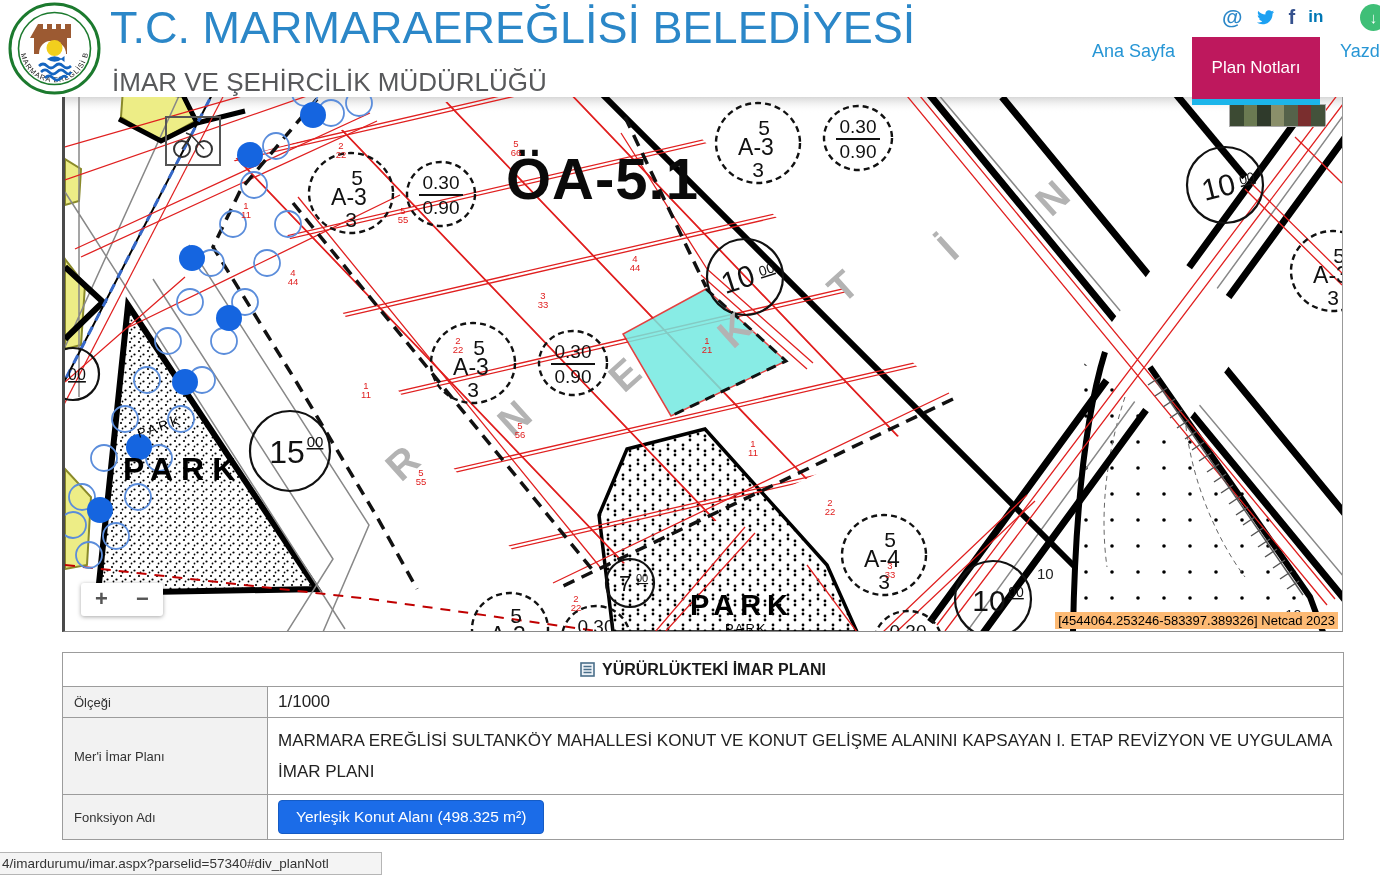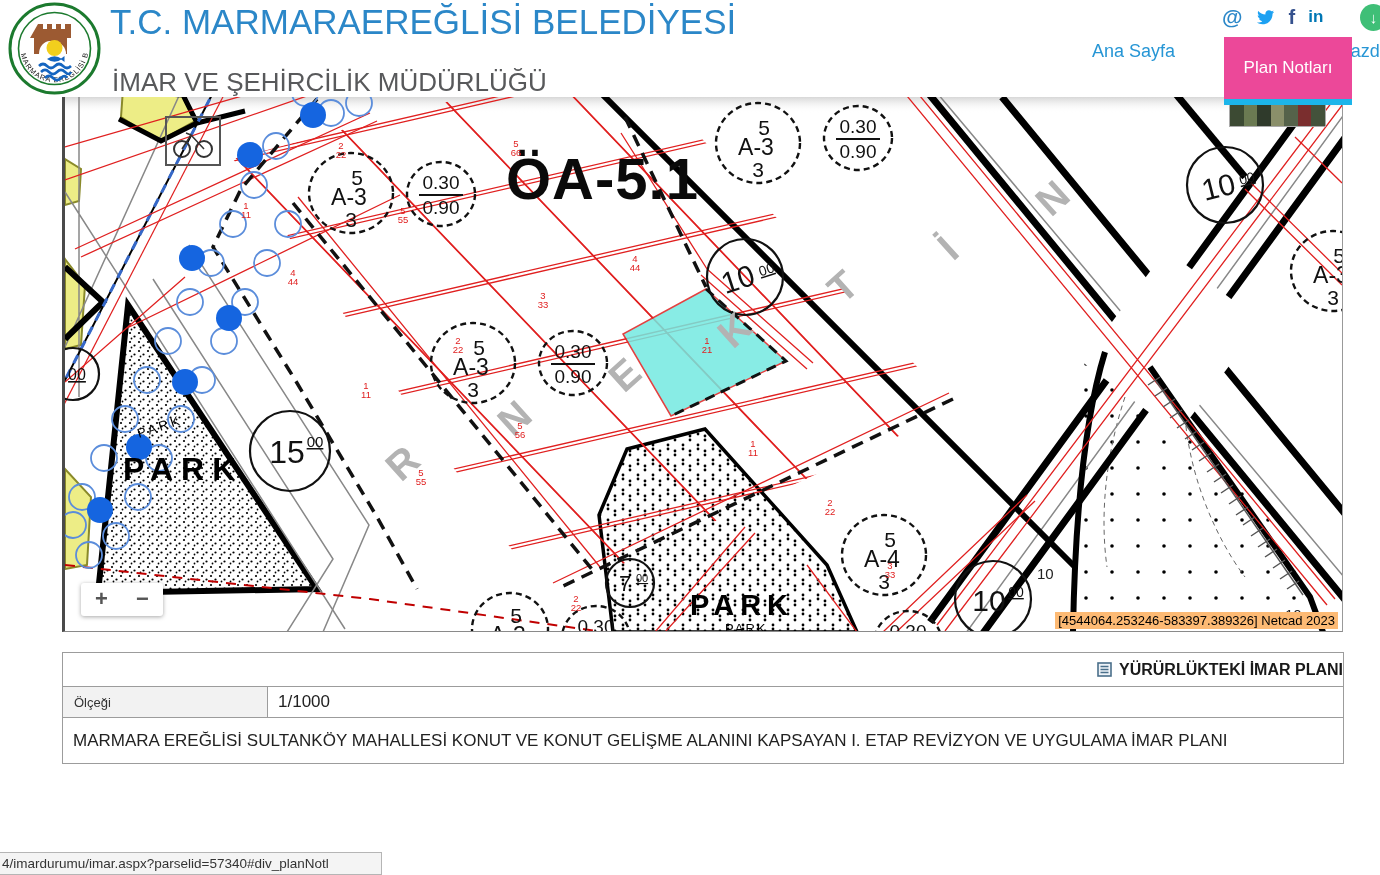--- a/index.html
+++ b/index.html
@@ -1,47 +1,47 @@
 <!DOCTYPE html>
 <html><head>
 <meta charset="utf-8">
 <style>
   html,body{margin:0;padding:0}
   body{width:1380px;height:875px;overflow:hidden;position:relative;background:#fff;
        font-family:"Liberation Sans",sans-serif}
   
   .header{position:absolute;left:0;top:0;width:1380px;height:97px;background:#fff;z-index:5}
   .logo{position:absolute;left:8px;top:2px}
-  .title{position:absolute;left:110px;top:2px;font-size:35px;color:#2b87c8;white-space:nowrap}
+  .title{position:absolute;left:110px;top:2px;font-size:45px;color:#2b87c8;white-space:nowrap}
   .subtitle{position:absolute;left:112px;top:67px;font-size:26px;color:#58595b;white-space:nowrap}
   .social{position:absolute;left:1222px;top:5px;display:flex;gap:13px;align-items:center;height:24px}
   .at{color:#2b87c8;font-size:21px;font-weight:bold;line-height:24px}
   .fb{color:#35518d;font-size:20px;font-weight:bold}
   .li{color:#0077b5;font-size:17px;font-weight:bold}
   .dl{position:absolute;left:1360px;top:4px;width:27px;height:27px;border-radius:50%;
       background:#3fbf77;color:#fff;text-align:center;line-height:27px;font-size:15px;font-weight:bold}
   .navlink{position:absolute;top:41px;font-size:18px;color:#2796d5;cursor:pointer;white-space:nowrap}
-  .navtab{position:absolute;left:1224px;top:37px;width:128px;height:62px;background:#ec4899;
+  .navtab{position:absolute;left:1192px;top:37px;width:128px;height:62px;background:#be185d;
       color:#fff;font-size:17px;display:flex;align-items:center;justify-content:center;
       border-bottom:6px solid #1cb5ea;cursor:pointer;z-index:6}
   
   .map-wrap{position:absolute;left:62px;top:97px;width:1277px;height:534px;background:#fff;
       border-left:3px solid #4a4a4a;border-right:1px solid #999;border-bottom:1px solid #8a8a8a;
       overflow:hidden}
   .zoomctl{position:absolute;left:16px;top:486px;width:82px;height:33px;background:#fff;border-radius:3px;
       box-shadow:0 1px 4px rgba(0,0,0,.35);display:flex;z-index:3}
   .zbtn{flex:1;text-align:center;line-height:31px;font-size:22px;font-weight:bold;color:#555;cursor:pointer}
   .netcad{position:absolute;right:4px;bottom:2px;background:#fdba74;font-size:13px;color:#000;
       padding:1px 3px;z-index:3;white-space:nowrap}
   .thumb{position:absolute;left:1164px;top:7px;width:95px;height:21px;background:#fff;border:1px solid #aaa;
       z-index:4;display:flex;overflow:hidden}
   .thumb i{flex:1}
   
   .info{position:absolute;left:62px;top:652px;width:1280px;border:1px solid #9c9c9c;background:#fff;z-index:2}
-  .th{height:33px;display:flex;align-items:center;justify-content:flex-end;gap:7px;
+  .th{height:33px;display:flex;align-items:center;justify-content:center;gap:7px;
       font-weight:bold;font-size:16px;color:#1a1a1a}
   .trow{display:flex;border-top:1px solid #9c9c9c}
   .lbl{width:193px;flex:none;background:#f2f2f2;border-right:1px solid #9c9c9c;
       padding-left:11px;display:flex;align-items:center;font-size:13px;color:#333}
   .val{flex:1;padding:5px 10px;font-size:17px;color:#222;display:flex;align-items:center}
   .val.multi{display:block;line-height:31px;padding-top:7px;padding-bottom:7px}
   .fbtn{background:#1b6ce8;border:1px solid #155bc4;color:#fff;font-size:15.5px;
       padding:7px 17px;border-radius:4px;cursor:pointer}
   
   .tooltip{position:absolute;left:0;top:852px;width:382px;height:23px;background:#f4f4f4;
@@ -387,17 +387,24 @@
       <rect x="1" y="1" width="13" height="13" fill="#eef3f8" stroke="#4a6f8a" stroke-width="1.6"></rect>
       <path d="M3.5,4.5 h8 M3.5,7.5 h8 M3.5,10.5 h8" stroke="#4a6f8a" stroke-width="1.4"></path>
     </svg>
     <span>YÜRÜRLÜKTEKİ İMAR PLANI</span>
   </div>
   <div class="trow">
     <div class="lbl">Ölçeği</div>
     <div class="val">1/1000</div>
   </div>
   <div class="trow">
+    <div class="lbl">Mer'i İmar Planı</div>
     <div class="val multi">MARMARA EREĞLİSİ SULTANKÖY MAHALLESİ KONUT VE KONUT GELİŞME ALANINI KAPSAYAN I. ETAP REVİZYON VE UYGULAMA İMAR PLANI</div>
   </div>
+  <div class="trow">
+    <div class="lbl">Fonksiyon Adı</div>
+    <div class="val">
+      <button class="fbtn">Yerleşik Konut Alanı (498.325 m²)</button>
+    </div>
+  </div>
 </div>
 
 <div class="tooltip">4/imardurumu/imar.aspx?parselid=57340#div_planNotl</div>
 
 </body></html>

